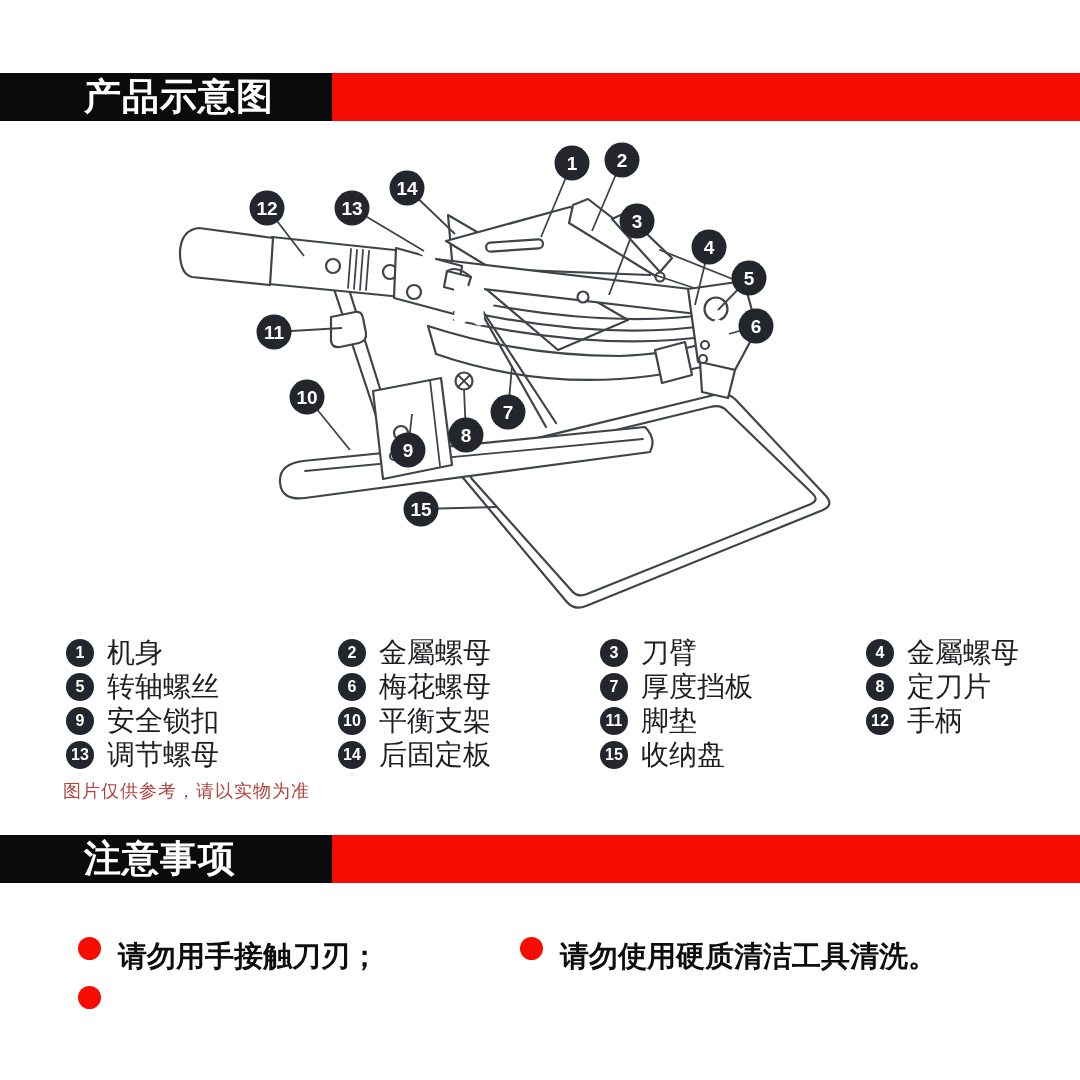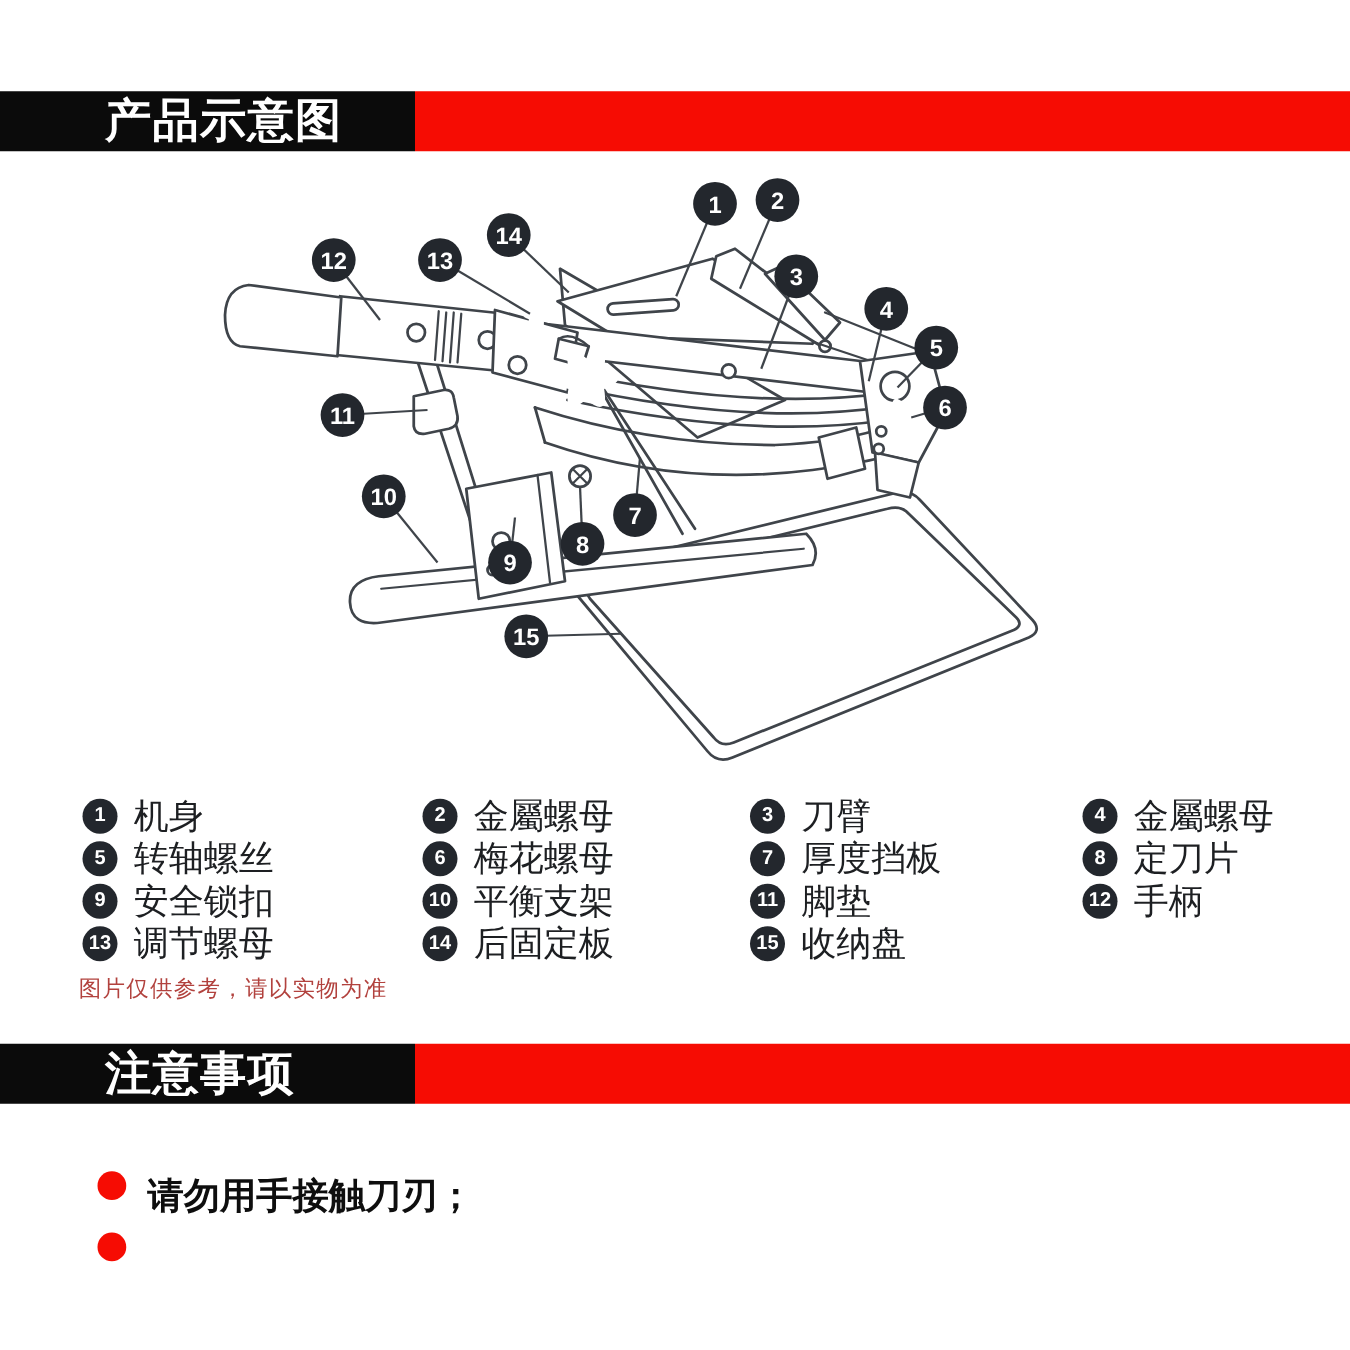--- a/index.html
+++ b/index.html
@@ -293,15 +293,19 @@
   <div class="notice-col" id="notices-left">
       <div class="notice">
         <span class="dot"></span>
         <span class="txt">请勿用手接触刀刃；</span>
       </div>
       <div class="notice">
         <span class="dot"></span>
       </div>
     </div>
   <div class="notice-col" id="notices-right">
+      <div class="notice">
+        <span class="dot"></span>
+        <span class="txt">请勿使用硬质清洁工具清洗。</span>
+      </div>
     </div>
 
 </div>
 
 </body></html>

